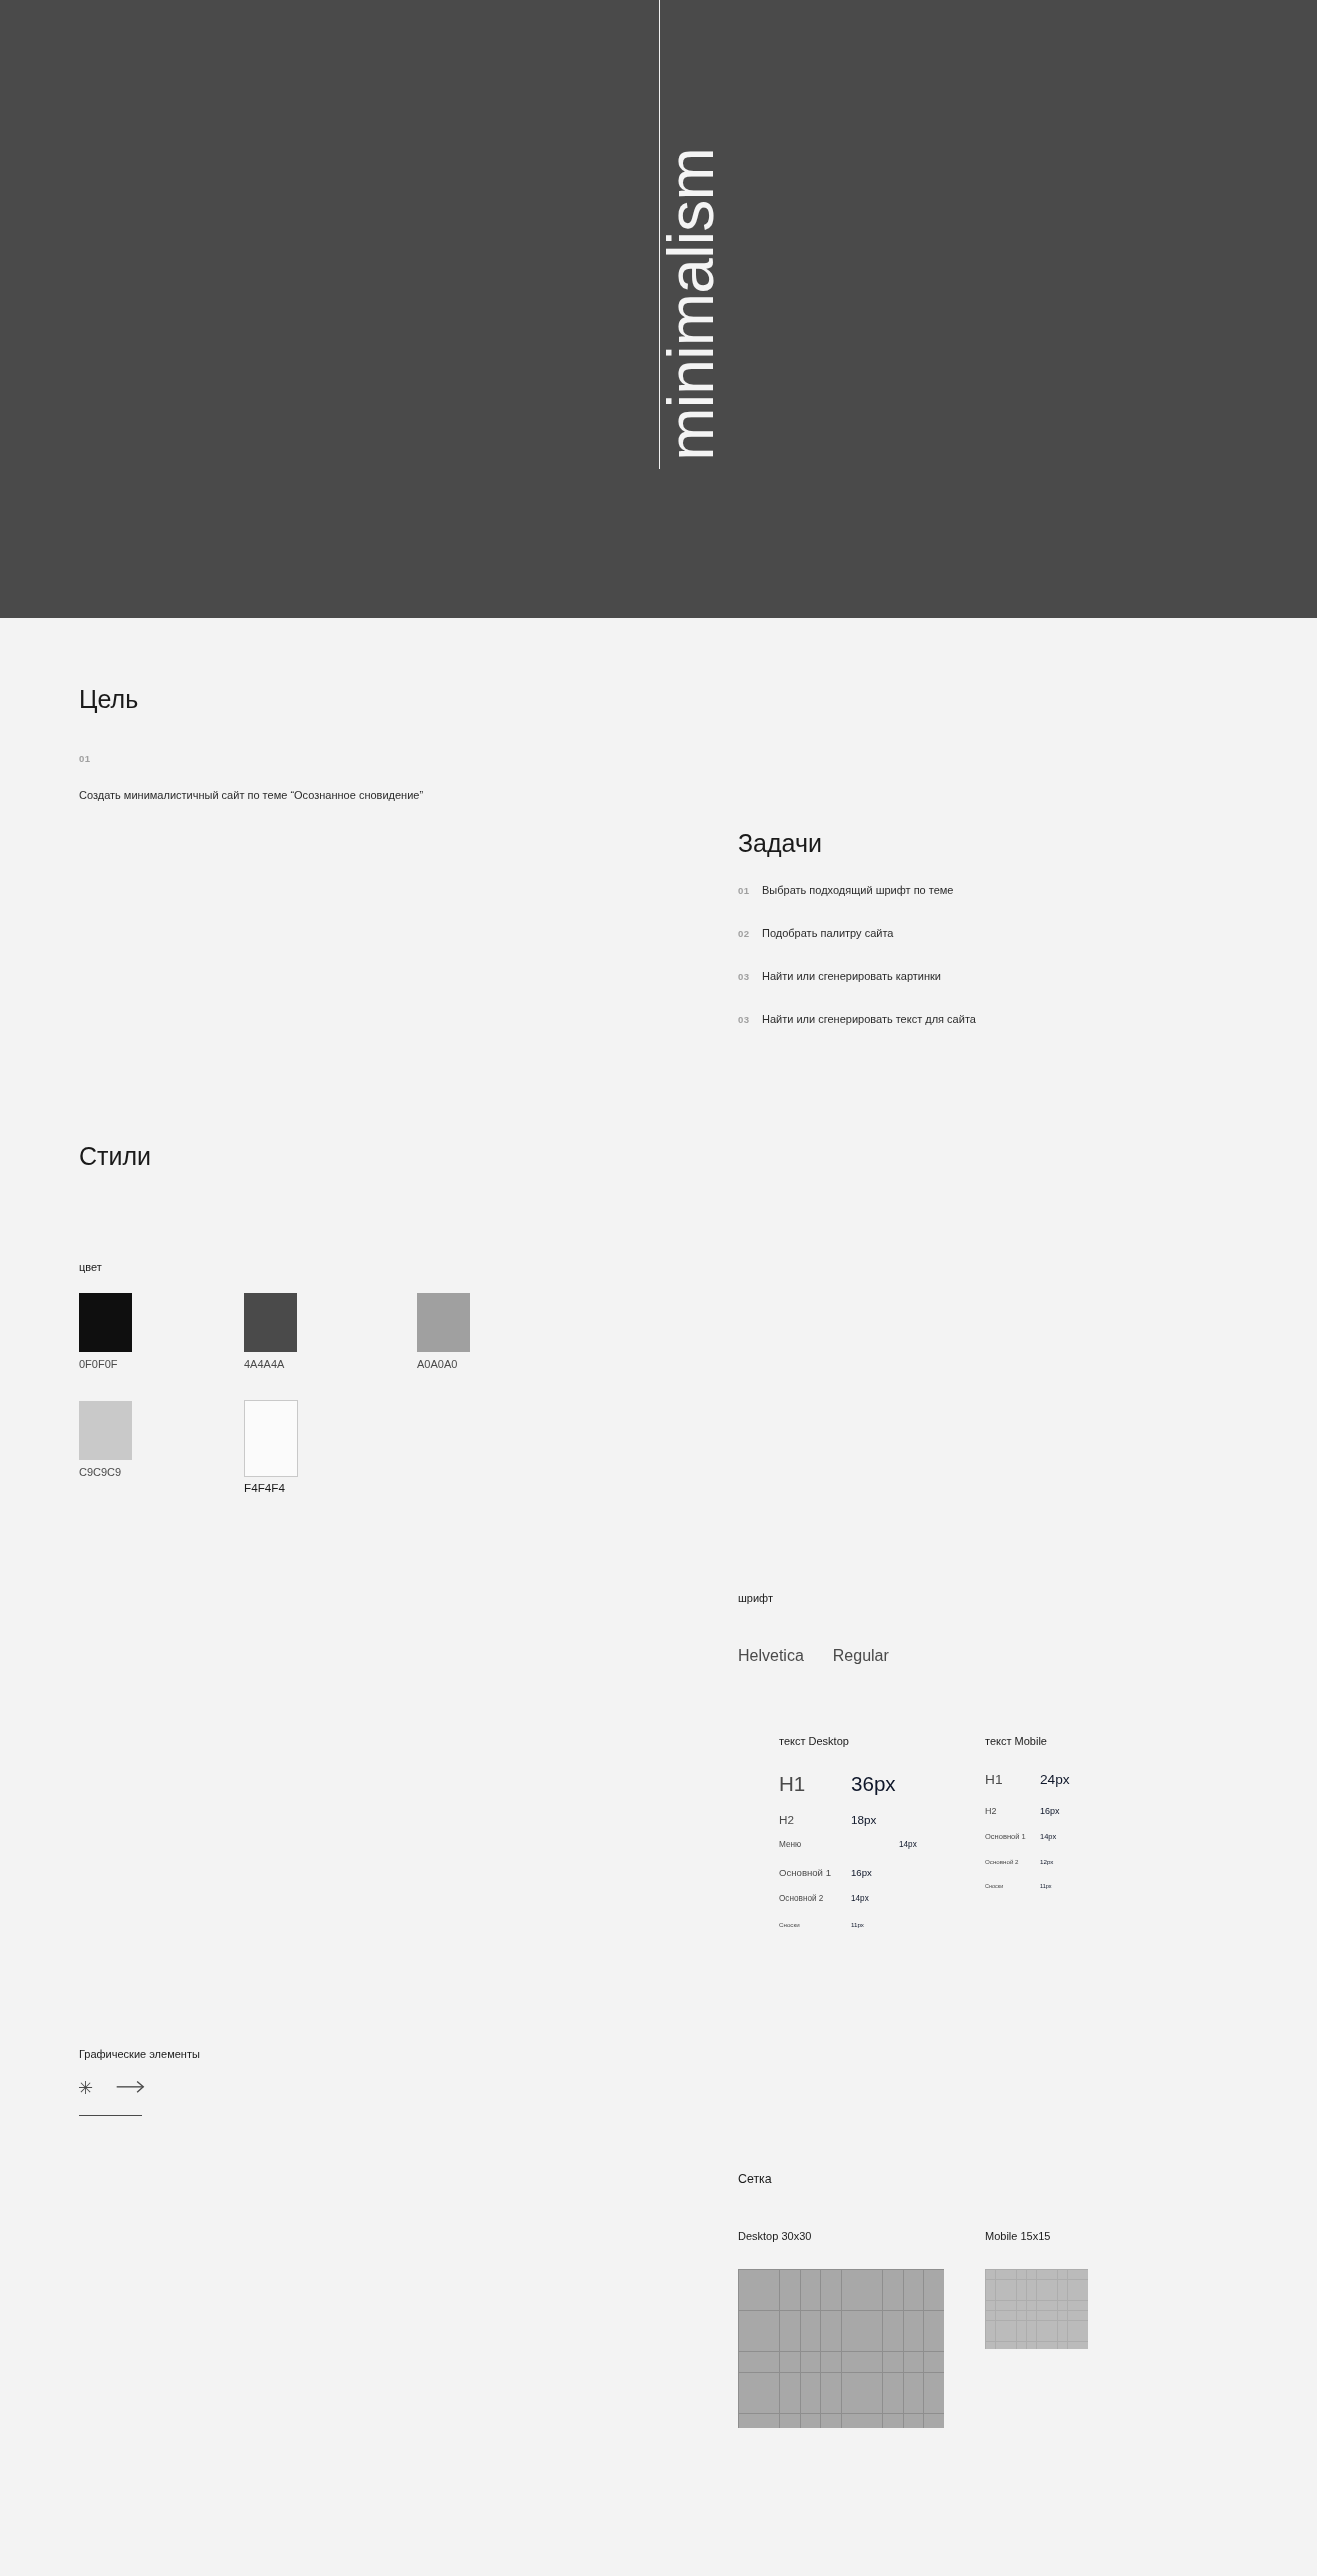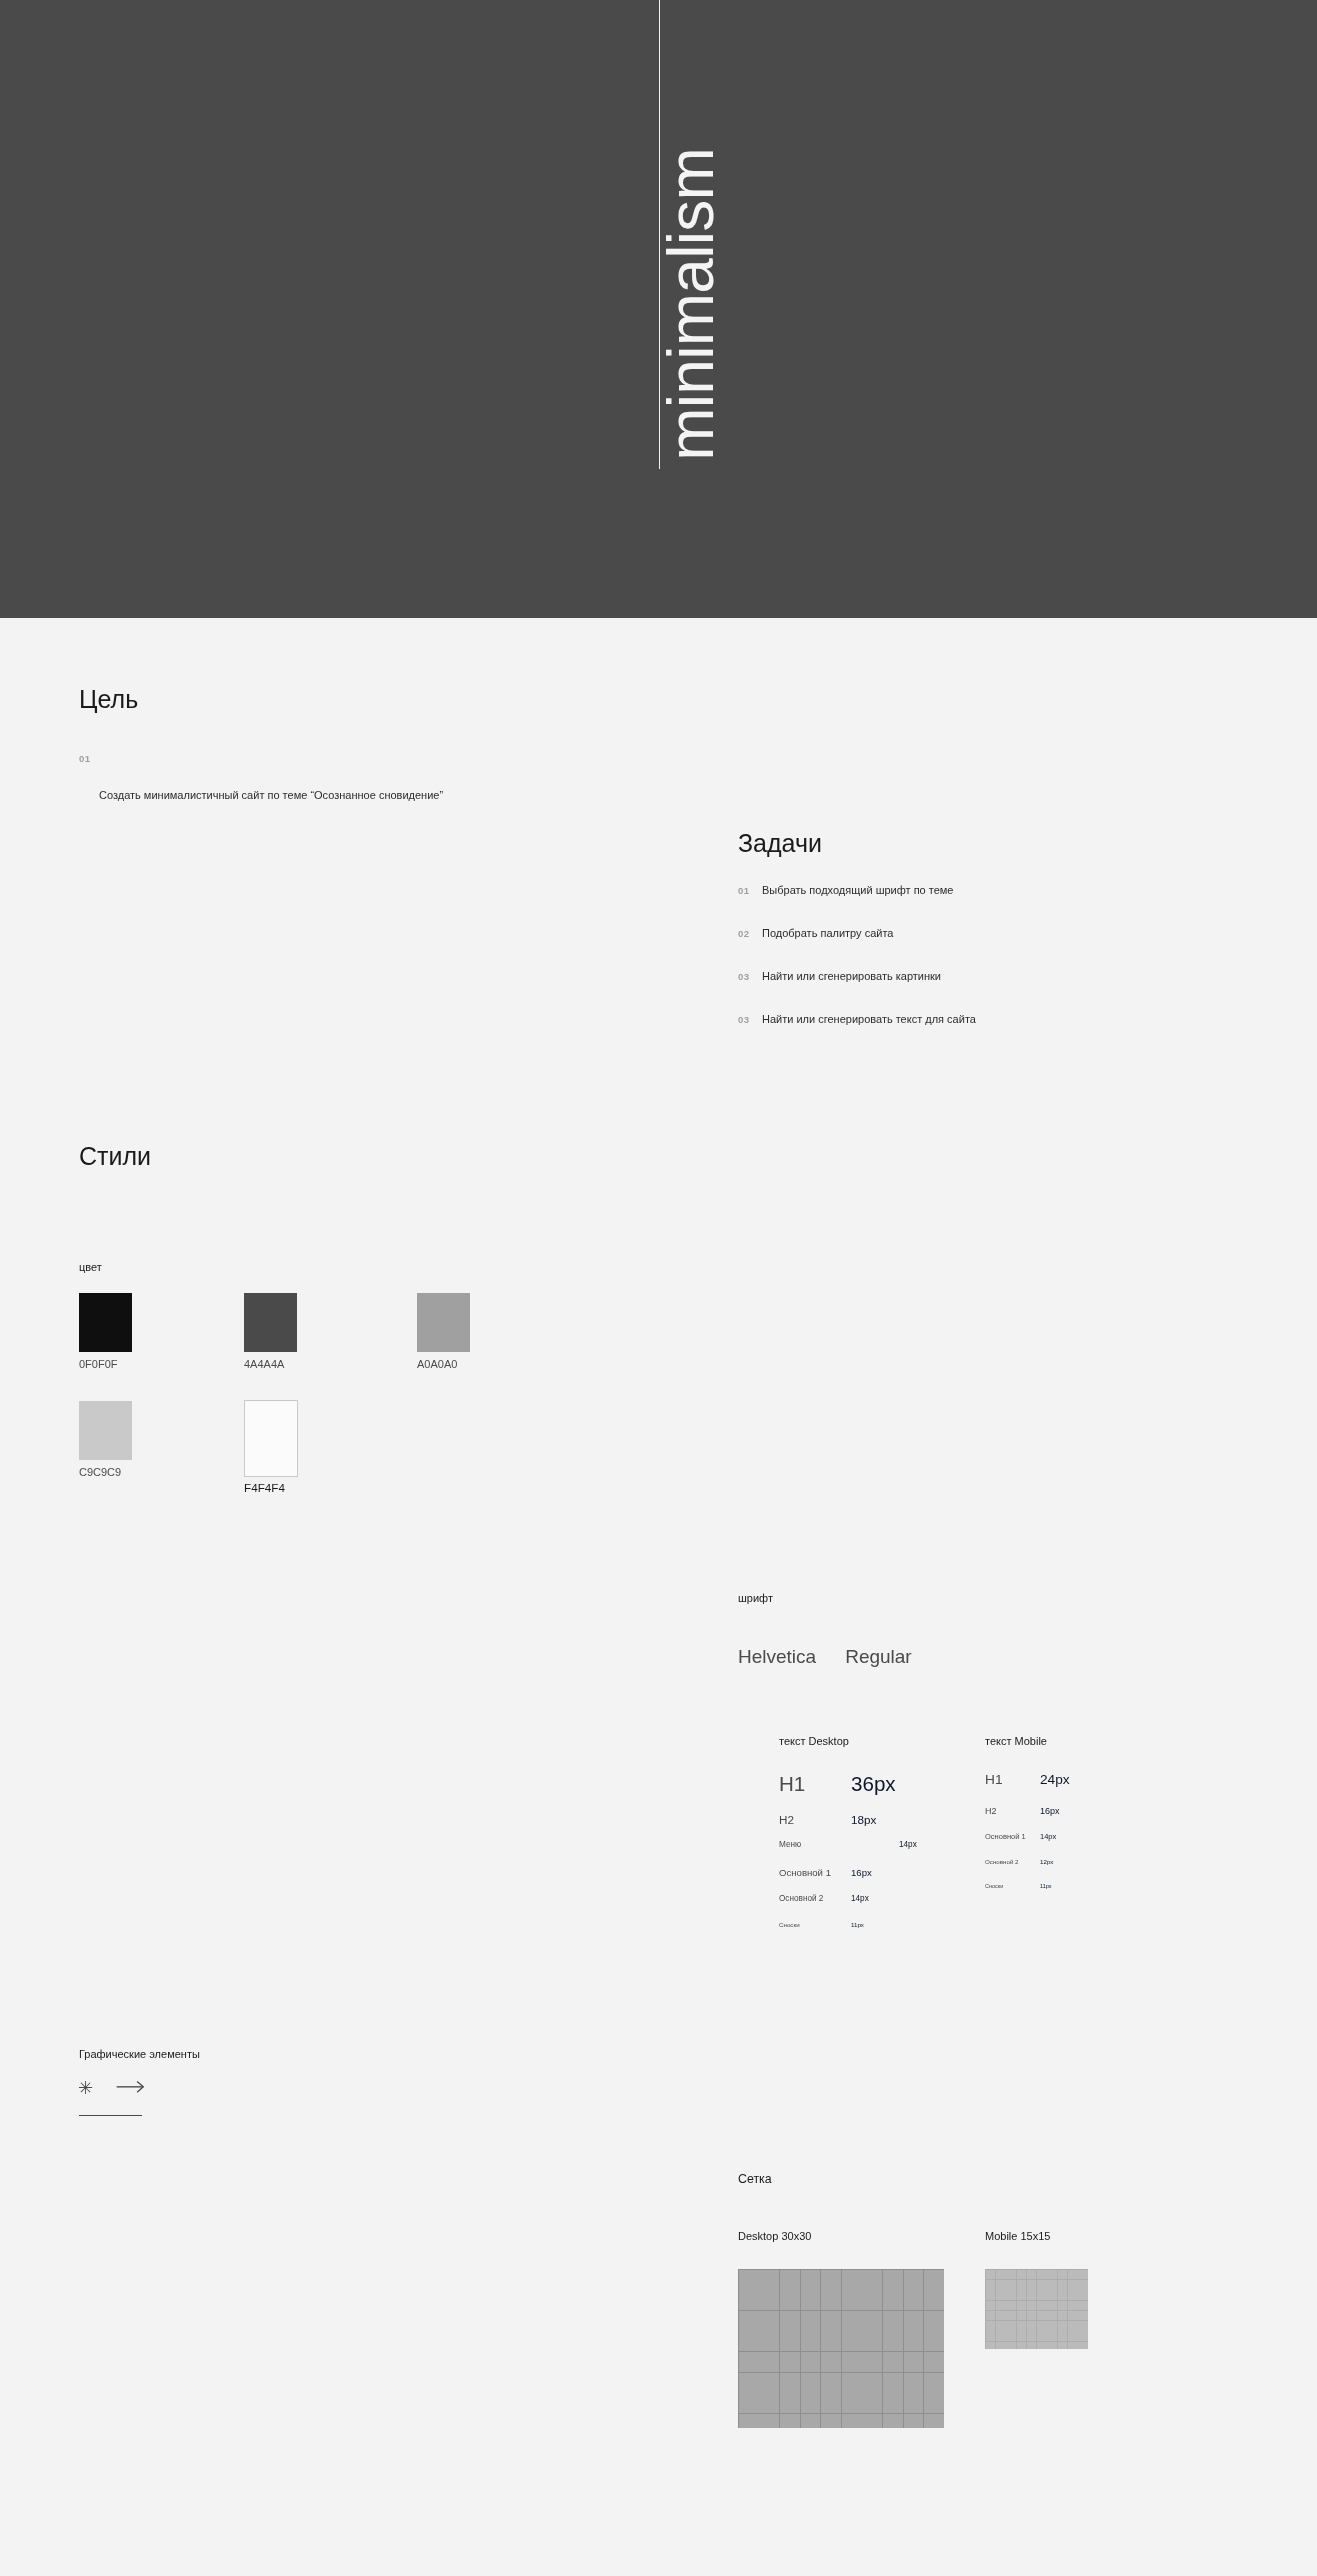--- a/index.html
+++ b/index.html
@@ -45,21 +45,21 @@
 
   
   .h1{font-size:25px;line-height:1.1;font-weight:400;color:#1A1A1A;letter-spacing:0;}
   .h2{font-size:12.4px;line-height:1.2;font-weight:400;color:#1A1A1A;}
   .body1{font-size:11px;line-height:1.3;font-weight:400;color:#2B2B2B;}
   .num{font-size:9.6px;line-height:1.2;font-weight:700;color:var(--muted);letter-spacing:0.3px;}
 
   
   .goal-title{position:absolute;left:79px;top:686px;}
   .goal-num{position:absolute;left:79px;top:753px;}
-  .goal-text{position:absolute;left:79px;top:788px;white-space:nowrap;margin-left:20px;}
+  .goal-text{position:absolute;left:79px;top:788px;white-space:nowrap;}
 
   
   .tasks-title{position:absolute;left:738px;top:830px;}
   .tasks-list{position:absolute;left:738px;top:884px;width:480px;}
   .task-row{display:flex;align-items:baseline;height:43px;}
   .task-row .num{width:24px;flex:0 0 24px;}
   .task-row .task-label{font-size:11px;line-height:1.2;color:#2B2B2B;}
 
   
   .styles-title{position:absolute;left:79px;top:1143px;}
@@ -74,21 +74,21 @@
   .swatch-cell.c2{left:331px;margin-left:7px;}
   .swatch-box{width:53px;height:59px;display:block;}
   .swatch-box.outlined{background:#FBFBFB;border:0.7px solid var(--hair);}
   .swatch-name{display:block;margin-top:5.5px;font-size:11px;line-height:1.2;color:#4A4A4A;white-space:nowrap;}
   .swatch-cell.emphasis .swatch-name{color:#1A1A1A;font-size:11.7px;margin-top:4.1px;}
   .swatch-cell.emphasis{top:-1.4px;}
   .swatch-cell.emphasis .swatch-box{height:77px;width:54px;}
 
   
   .font-kicker{position:absolute;left:738px;top:1592px;font-size:11px;color:#1A1A1A;}
-  .font-family-line{position:absolute;left:738px;top:1647px;font-size:19px;line-height:1.1;font-weight:400;color:#4A4A4A;white-space:nowrap;}
+  .font-family-line{position:absolute;left:738px;top:1647px;font-size:16px;line-height:1.1;font-weight:400;color:#4A4A4A;white-space:nowrap;}
   .font-family-line .fam{margin-right:29px;}
 
   .scale{position:absolute;}
   .scale.desktop{left:779px;top:1735px;width:206px;}
   .scale.mobile{left:985px;top:1735px;width:178px;}
   .scale-kicker{font-size:11px;color:#1A1A1A;margin-bottom:0;}
   .scale-rows{position:relative;margin-top:25px;}
   .scale-row{display:flex;align-items:baseline;color:#4A4A4A;}
   .scale-row .lbl{flex:0 0 72px;}
   .scale.mobile .scale-row .lbl{flex:0 0 55px;}

